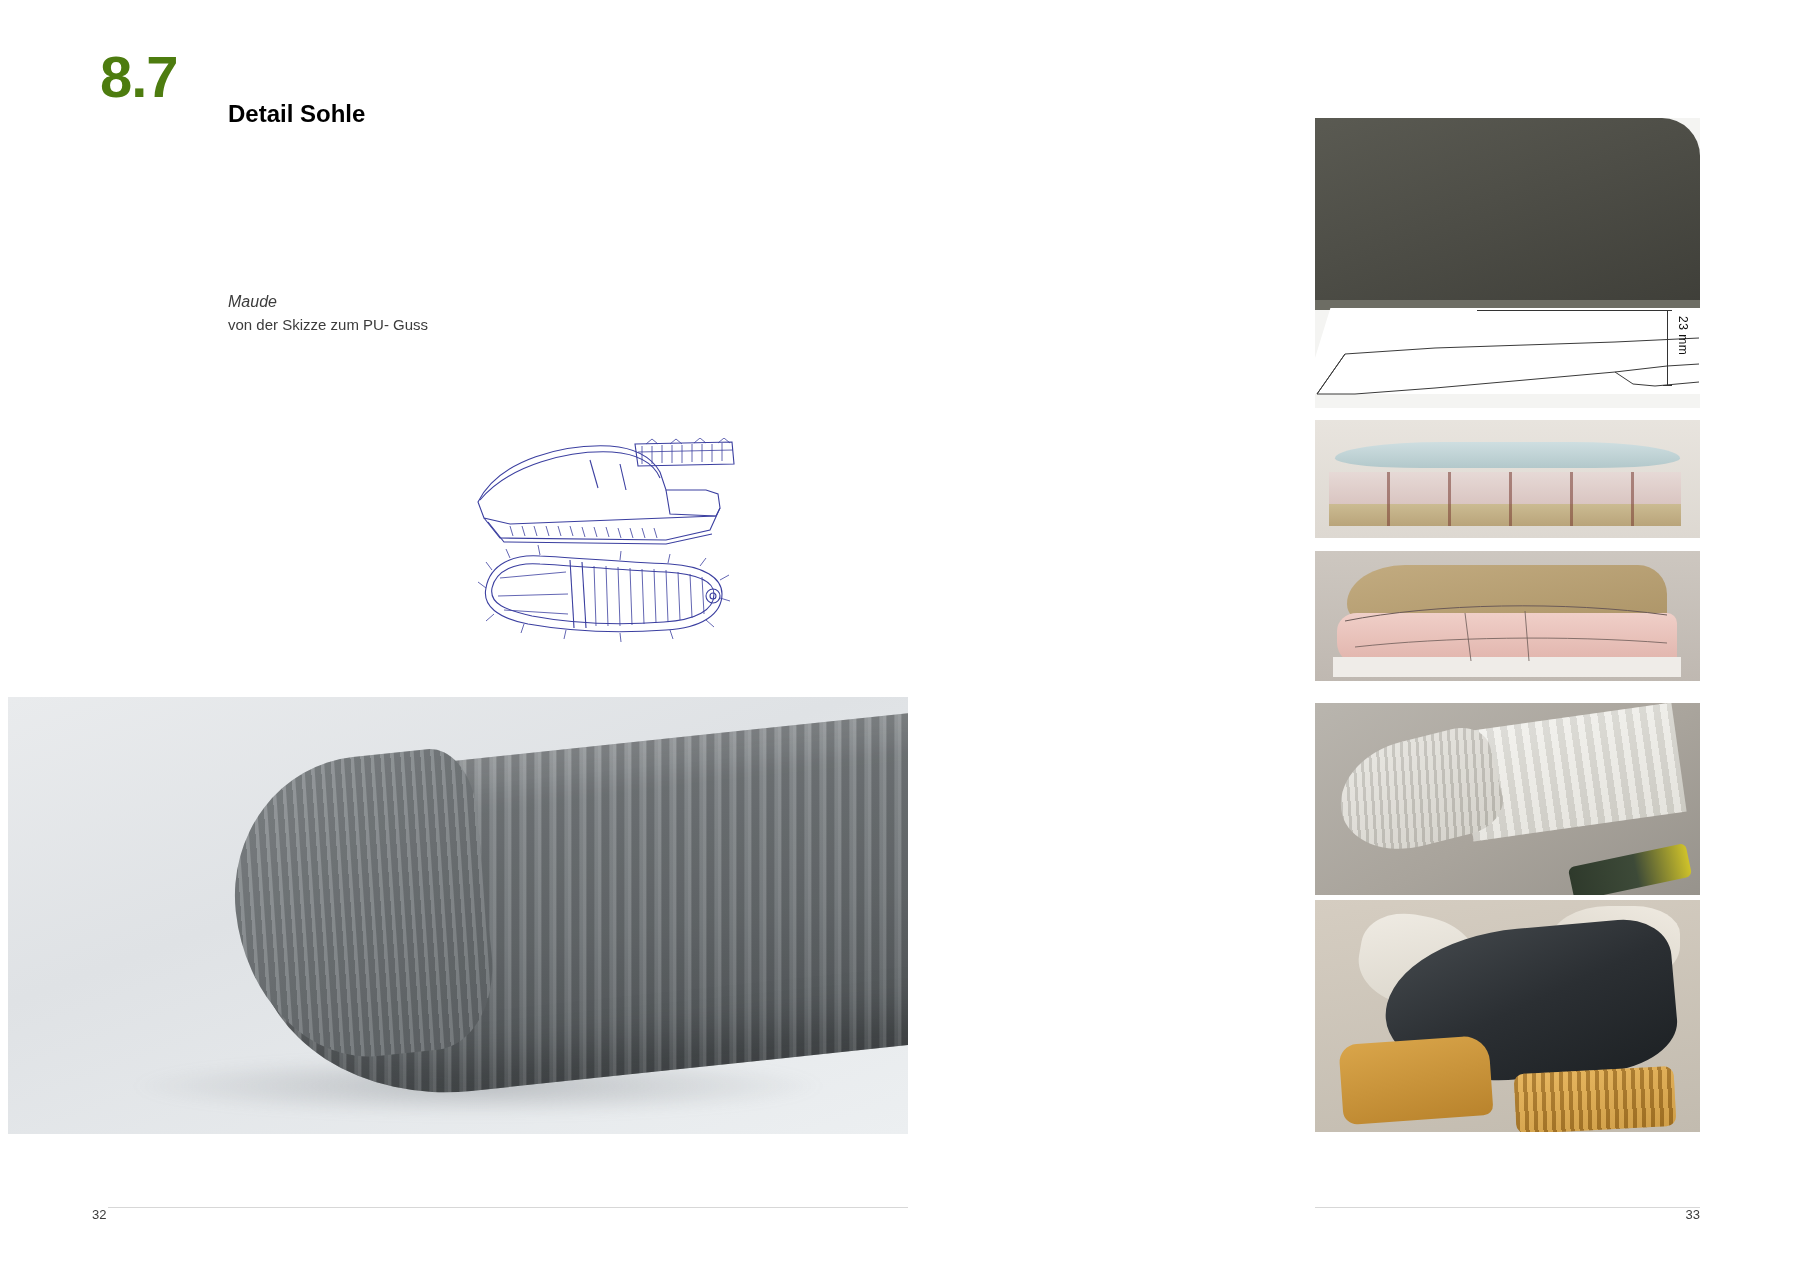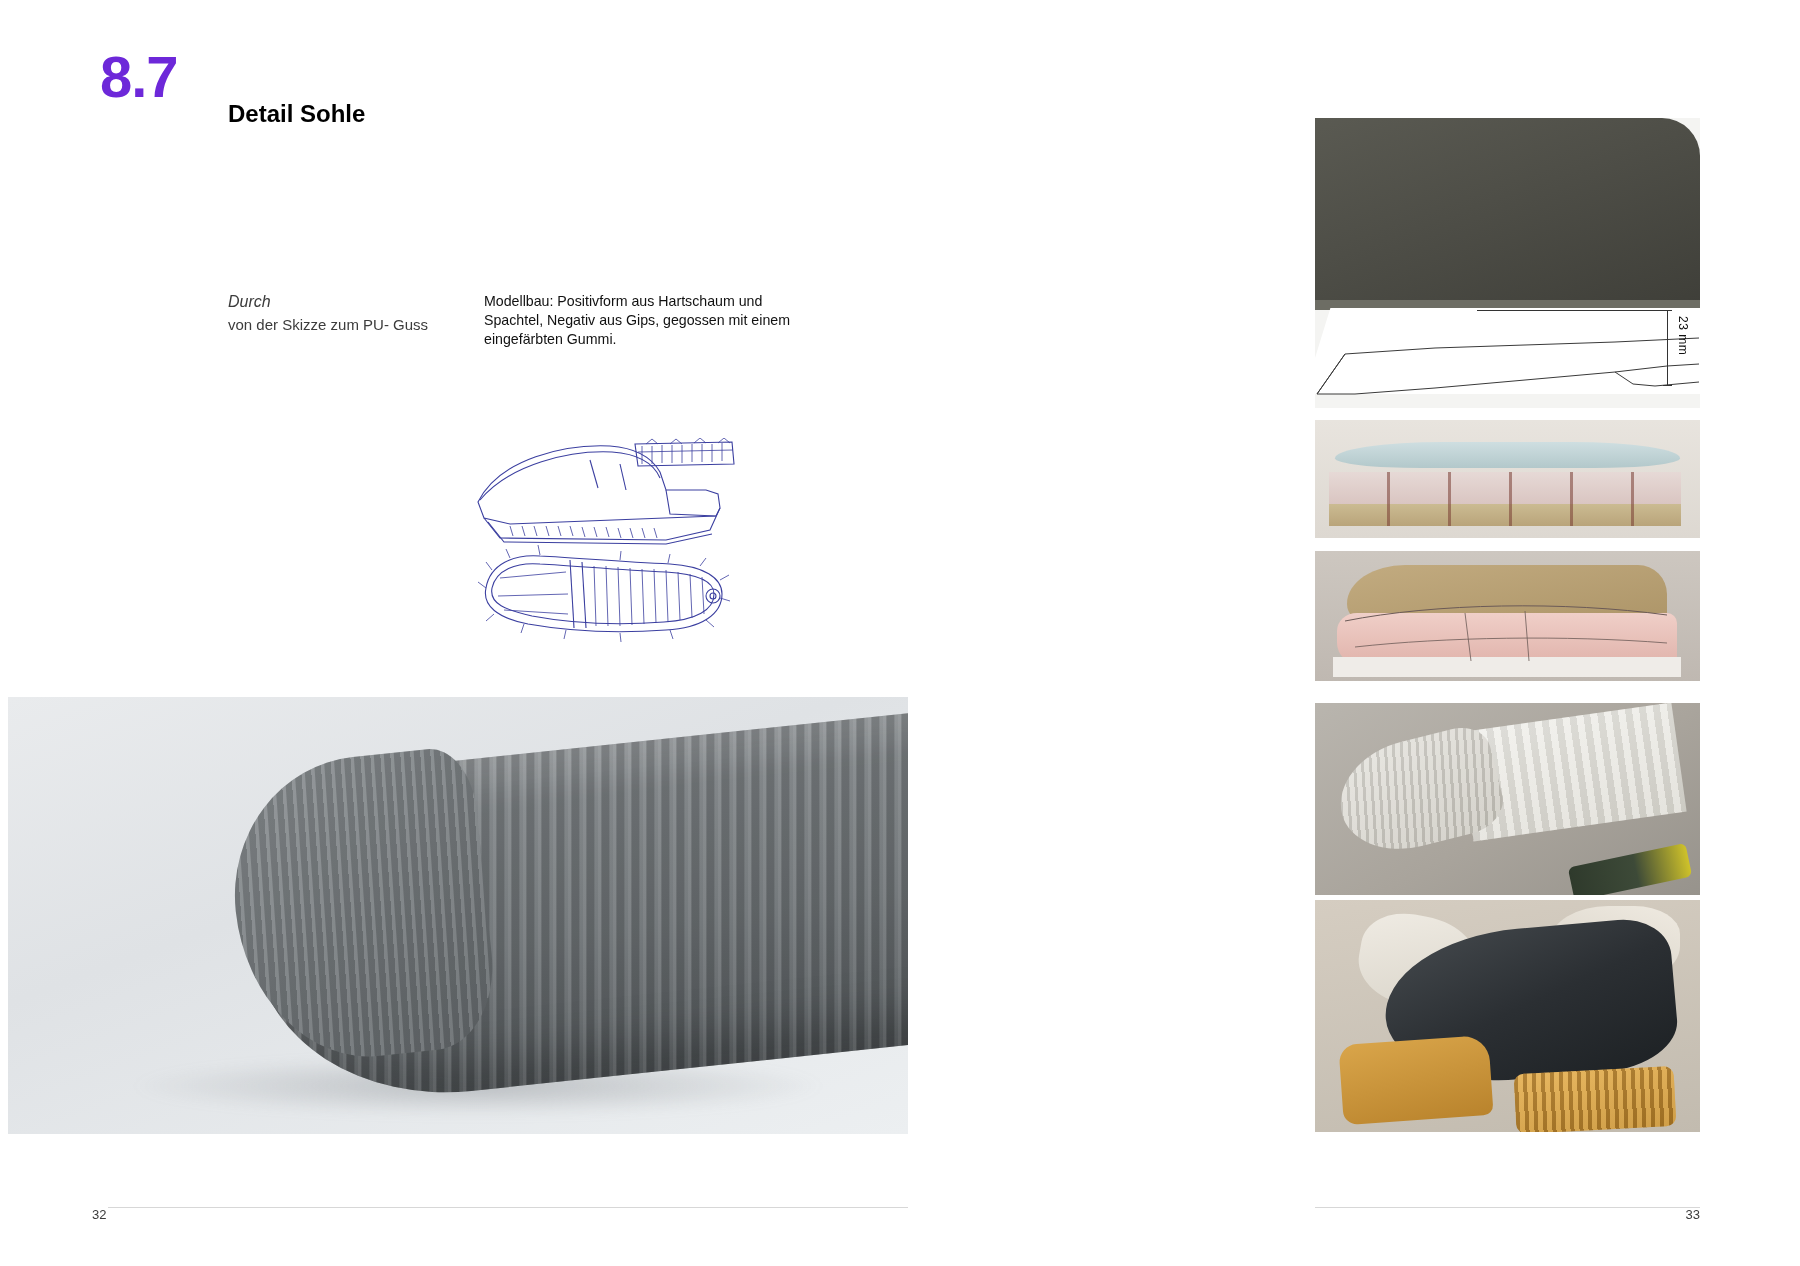--- a/index.html
+++ b/index.html
@@ -22,21 +22,21 @@
     background: #ffffff;
   }
 
   
   .chapter-number {
     position: absolute;
     left: 100px;
     top: 48px;
     font-size: 58px;
     font-weight: 700;
-    color: #6d28d9;
+    color: #4d7c0f;
     letter-spacing: -1px;
     line-height: 1;
   }
   .header-line1 {
     position: absolute;
     left: 228px;
     top: 68px;
     font-size: 23px;
     color: #4a4a4a;
     white-space: nowrap;
@@ -364,25 +364,24 @@
 </head>
 <body>
 
 <div class="page">
 
   <div class="chapter-number">8.7</div>
 
 
   <div class="header-line2">Detail Sohle</div>
 
-  <div class="caption-title">Durch</div>
+  <div class="caption-title">Maude</div>
   <div class="caption-sub">von der Skizze zum PU- Guss</div>
 
   <div class="body-text">
-    <p>Modellbau: Positivform aus Hartschaum und Spachtel, Negativ aus Gips, gegossen mit einem eingefärbten Gummi.</p>
   </div>
 
   <div class="sketch">
     <svg width="310" height="215" viewBox="0 0 310 215" aria-hidden="true">
       <g fill="none" stroke="#3b3fa0" stroke-width="1.1">
 
         <path d="M8 64 C 30 20, 96 6, 140 8 C 168 10, 182 20, 190 34 L 196 52 L 236 52 L 248 56 L 250 70 L 246 78 L 40 86 L 14 80 Z"></path>
         <path d="M10 62 C 40 26, 100 12, 142 14 C 170 16, 184 26, 190 40"></path>
         <path d="M14 80 L 30 100 L 196 102 L 240 92 L 250 70"></path>
         <path d="M18 84 L 34 104 L 196 106 L 242 96"></path>

